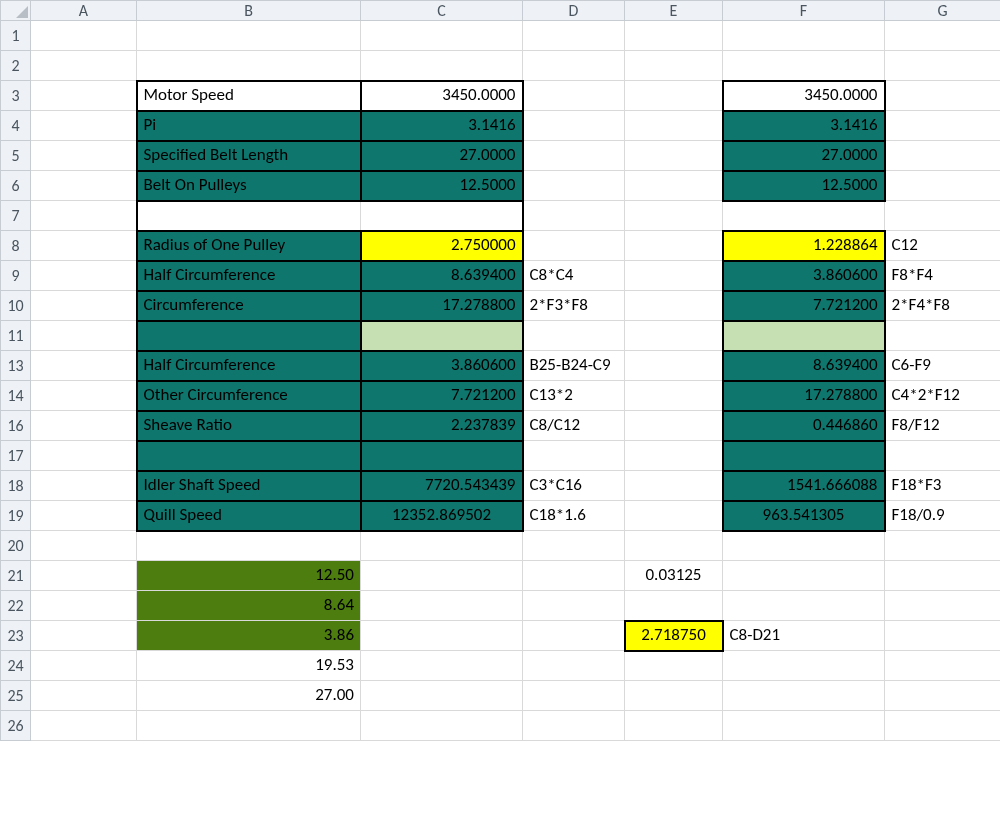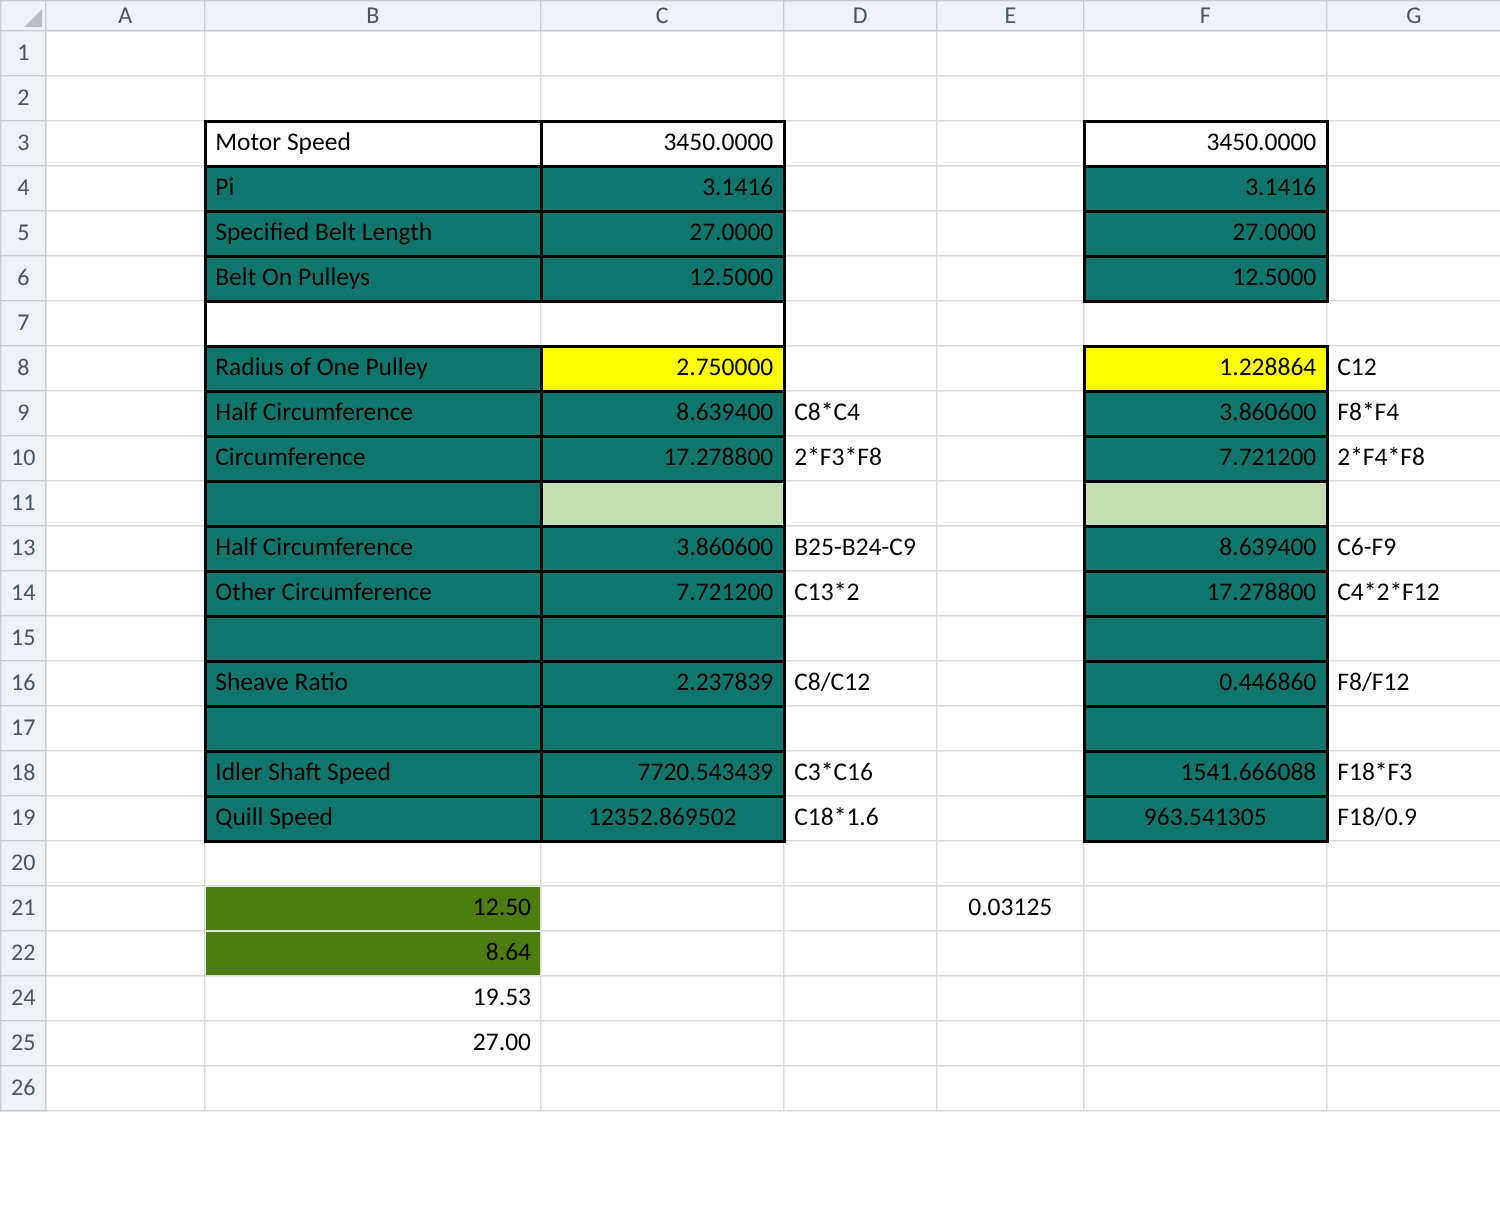--- a/index.html
+++ b/index.html
@@ -221,30 +221,20 @@
           <th class="rowhdr">14</th>
       <td></td>
       <td class="txt fill-green bt bb bl">Other Circumference</td>
       <td class="ctr fill-green bt bb bl br">7.721200</td>
       <td class="txt">C13*2</td>
       <td></td>
       <td class="ctr fill-green bt bb bl br">17.278800</td>
       <td class="txt">C4*2*F12</td>
         </tr>
 
-    <tr>
-          <th class="rowhdr">15</th>
-      <td></td>
-      <td class="fill-green bl"></td>
-      <td class="fill-green bl br"></td>
-      <td></td>
-          <td></td>
-      <td class="fill-green bl br"></td>
-      <td></td>
-        </tr>
 
     <tr>
           <th class="rowhdr">16</th>
       <td></td>
       <td class="txt fill-green bt bb bl">Sheave Ratio</td>
       <td class="ctr fill-green bt bb bl br">2.237839</td>
       <td class="txt">C8/C12</td>
       <td></td>
       <td class="ctr fill-green bt bb bl br">0.446860</td>
       <td class="txt">F8/F12</td>
@@ -309,20 +299,30 @@
           <th class="rowhdr">22</th>
       <td></td>
       <td class="ctr fill-blue">8.64</td>
       <td></td>
           <td></td>
           <td></td>
           <td></td>
           <td></td>
         </tr>
 
+    <tr>
+          <th class="rowhdr">23</th>
+      <td></td>
+      <td class="ctr fill-blue">3.86</td>
+      <td></td>
+          <td></td>
+      <td class="num fill-yellow bt bb bl br">2.718750</td>
+      <td class="txt">C8-D21</td>
+      <td></td>
+        </tr>
 
     <tr>
           <th class="rowhdr">24</th>
       <td></td>
       <td class="ctr">19.53</td>
       <td></td>
           <td></td>
           <td></td>
           <td></td>
           <td></td>

